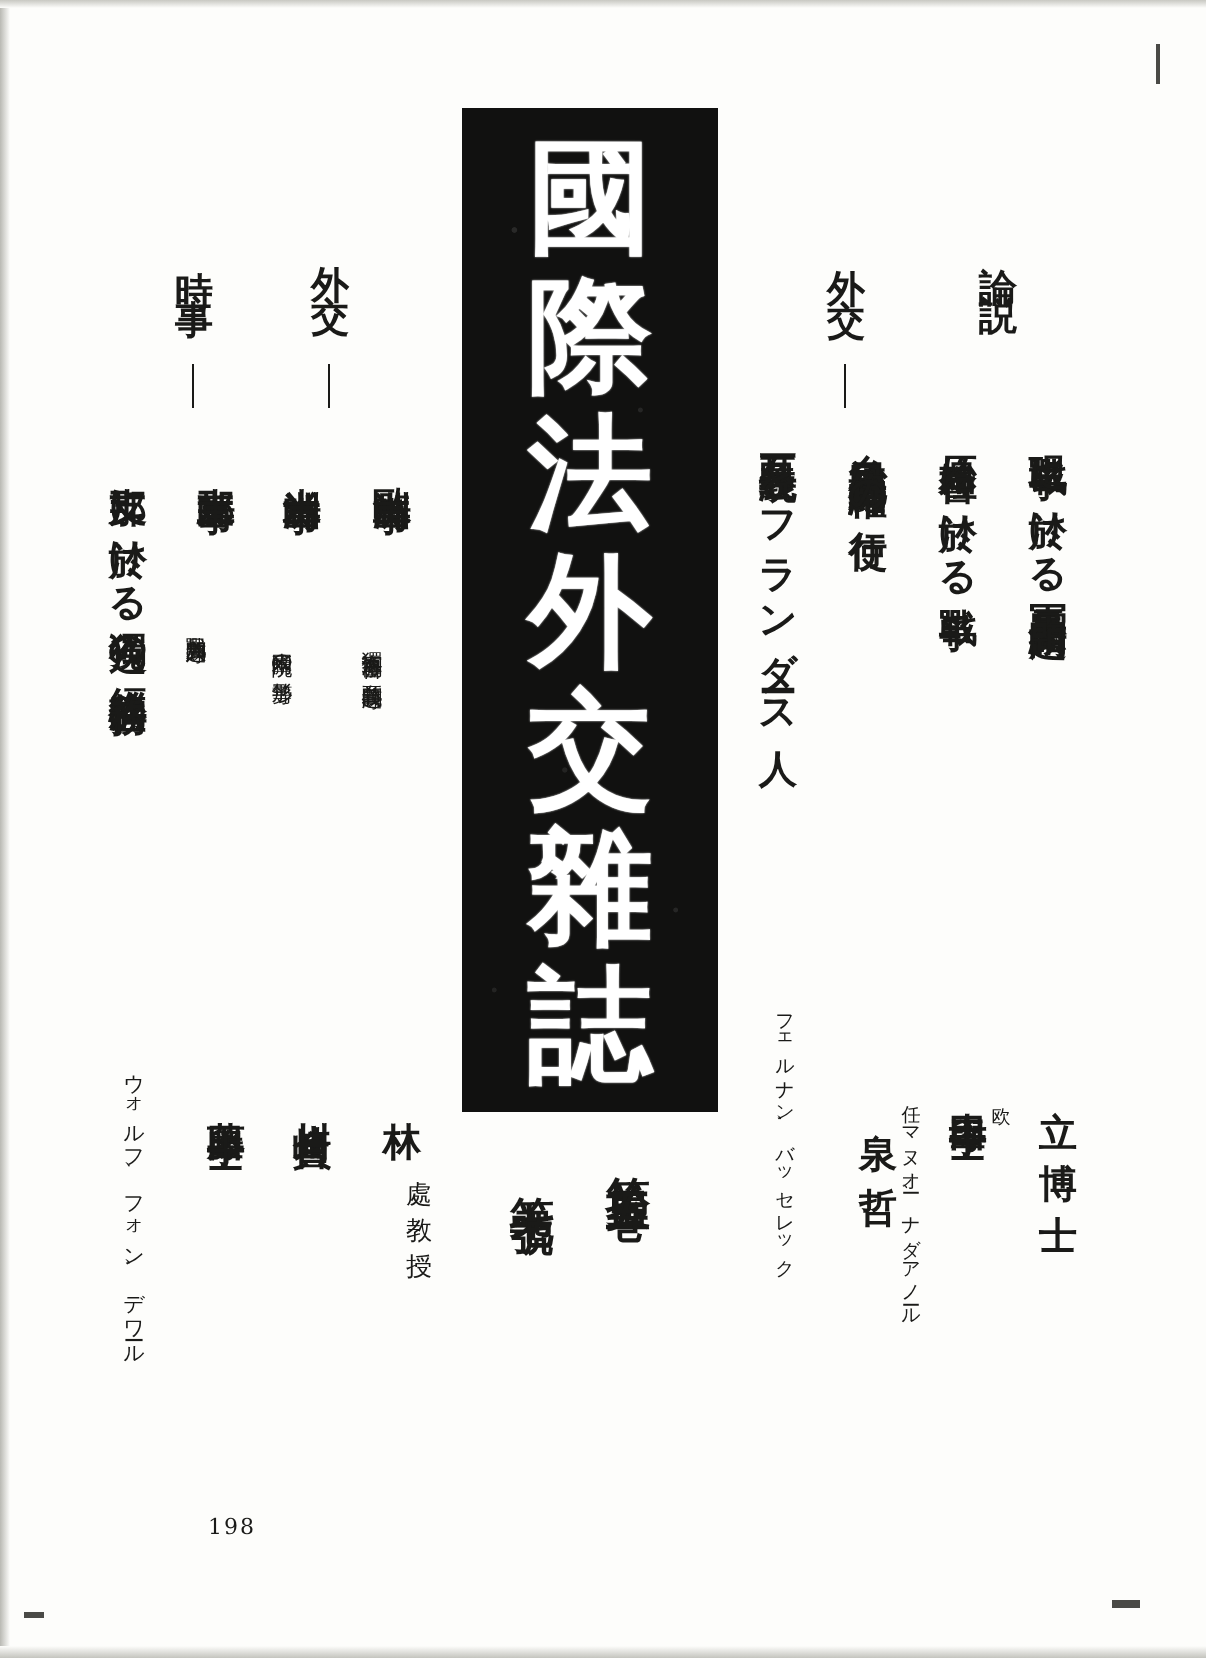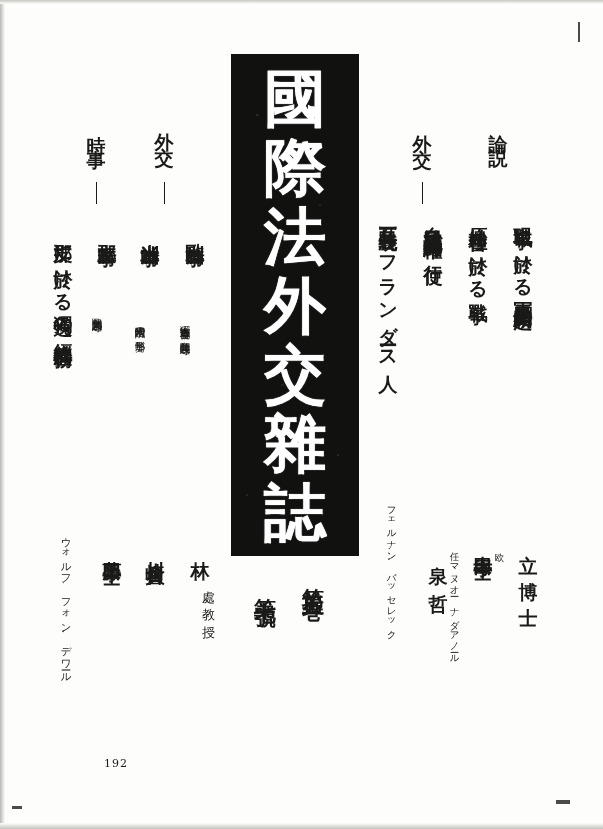--- a/index.html
+++ b/index.html
@@ -188,15 +188,15 @@
   <div class="vcol sub" style="left:135px;top:318px;">米國兩院の形勢等</div>
   <div class="vcol author" style="left:146px;top:545px;">川崎會員</div>
 
   <div class="vcol entry" style="left:98px;top:228px;">支那時事</div>
   <div class="vcol sub" style="left:92px;top:310px;">戰局加入問題等</div>
   <div class="vcol author" style="left:103px;top:545px;">藤田學士</div>
 
   <div class="vcol entry" style="left:54px;top:228px;">支那に於ける獨逸の經濟的任務</div>
   <div class="vcol sub" style="left:61px;top:530px;">ウォルフ、フォン、デワール</div>
 
-  <div class="page-num">192</div>
+  <div class="page-num">198</div>
 
 </div>
 
 </body></html>

